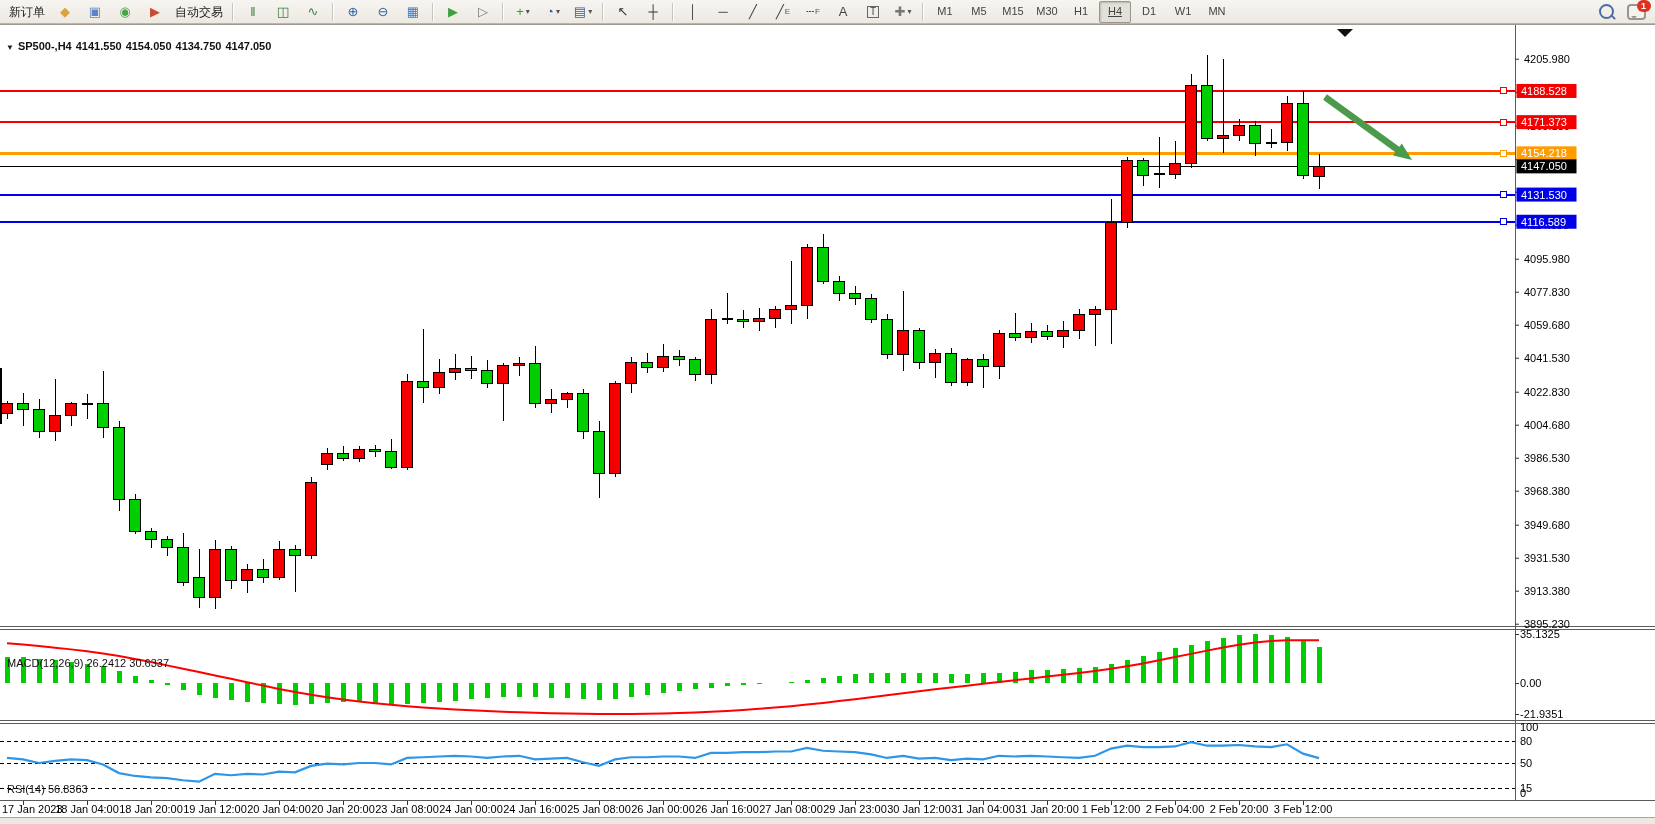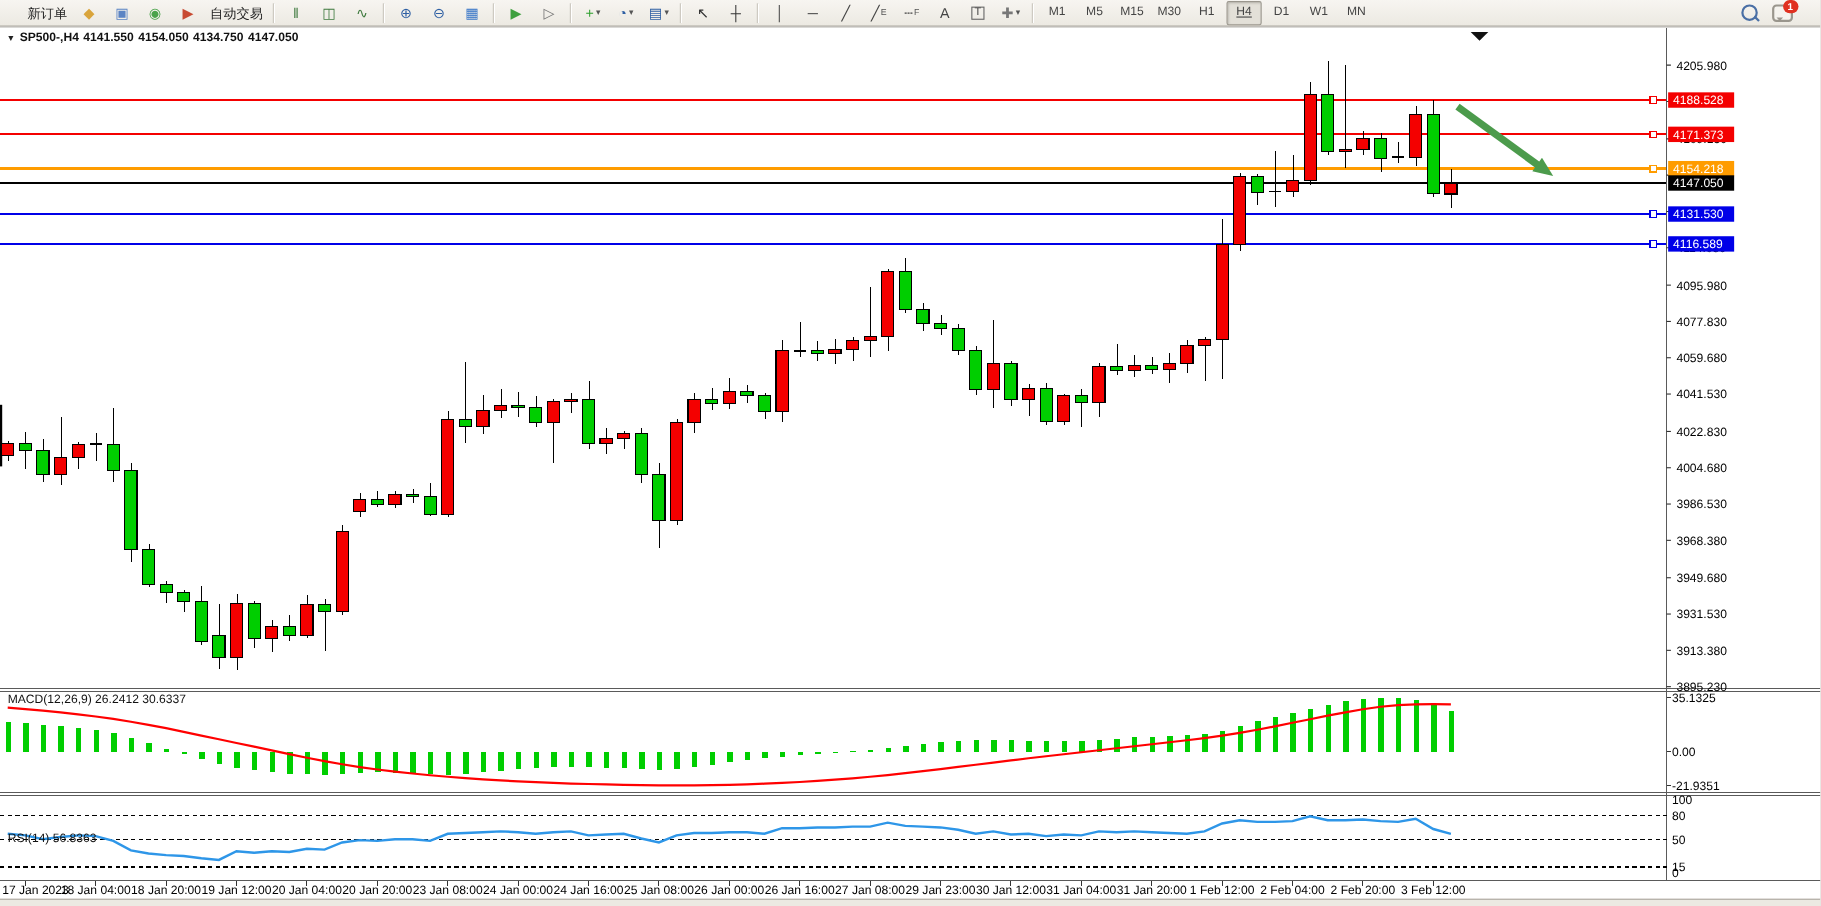--- a/index.html
+++ b/index.html
@@ -1,44 +1,44 @@
 <!DOCTYPE html>
 <html><head>
 <meta charset="utf-8">
 <style>
   html,body{margin:0;padding:0;background:#D4D0C8;}
   #app{position:relative;width:1655px;height:824px;background:#FFFFFF;overflow:hidden;
        font-family:"Liberation Sans","DejaVu Sans",sans-serif;-webkit-font-smoothing:antialiased;}
   
   #toolbar{position:absolute;left:0;top:0;width:1655px;height:24px;background:linear-gradient(#F7F5F1,#ECE9E2);
-           border-bottom:1px solid #B9B5AC;display:flex;align-items:center;padding:0 20px;box-sizing:border-box;}
+           border-bottom:1px solid #B9B5AC;display:flex;align-items:center;padding:0 4px;box-sizing:border-box;}
   .tb-item{display:inline-flex;align-items:center;justify-content:center;height:20px;min-width:20px;
            padding:0 3px;margin:0 1px;border:1px solid transparent;border-radius:2px;color:#333;
            font-size:13px;line-height:1;cursor:default;user-select:none;}
   .tb-btn{font-size:12px;color:#222;}
   .tb-sep{width:1px;height:18px;margin:0 4px;background:#C9C5BC;border-right:1px solid #FFFFFF;}
   .tb-dd{font-size:8px;color:#555;margin-left:2px;}
   .tf{font-size:11px;color:#444;min-width:24px;text-align:center;}
   .tf.active{background:#E3E0D8;border:1px solid #9A968D;box-shadow:inset 1px 1px 2px rgba(0,0,0,.18);text-decoration:underline;}
   .boxT{border:1px solid #666;font-size:10px;padding:0 2px;color:#444;}
   .tb-right{margin-left:auto;display:flex;align-items:center;}
   .mag{position:relative;width:11px;height:11px;border:2px solid #4A6FA5;border-radius:50%;}
   .mag::after{content:"";position:absolute;left:9px;top:10px;width:6px;height:2px;background:#4A6FA5;transform:rotate(45deg);}
   .bubble{position:relative;width:15px;height:12px;border:2px solid #9A968D;border-radius:4px;background:#F5F3EE;}
   .bubble::after{content:"";position:absolute;left:2px;top:10px;border:3px solid transparent;border-top-color:#9A968D;}
   .badge{position:absolute;right:-7px;top:-6px;min-width:12px;height:12px;border-radius:7px;background:#E03020;
          color:#fff;font-size:9px;font-weight:bold;text-align:center;line-height:12px;padding:0 1px;}
   
   #chart-window{position:absolute;left:0;top:24px;width:1655px;height:793px;background:#fff;
                 border-top:1px solid #9E9A92;box-sizing:border-box;}
-  #chart-header{position:absolute;left:6px;top:3px;font-size:11px;font-weight:bold;color:#111;z-index:5;}
+  #chart-header{position:absolute;left:6px;top:15px;font-size:11px;font-weight:bold;color:#111;z-index:5;}
   #chart-header .tri{font-size:8px;color:#222;margin-right:4px;}
   #chart-header span{margin-right:4px;}
   #chart-svg{position:absolute;left:0;top:0;}
-  .panel-label{position:absolute;left:7px;font-size:11px;color:#111;z-index:5;}
+  .panel-label{position:absolute;left:7px;font-size:11px;color:#111;z-index:5;margin-top:27px;}
   #macd-label{top:605px;}
   #rsi-label{top:731px;}
   #bottom-strip{position:absolute;left:0;top:817px;width:1655px;height:7px;background:#ECE9E2;border-top:1px solid #ABA79E;}
 </style>
 </head>
 <body>
 
 <div id="app">
   <div id="toolbar">
       <div class="tb-item tb-btn">新订单</div>

